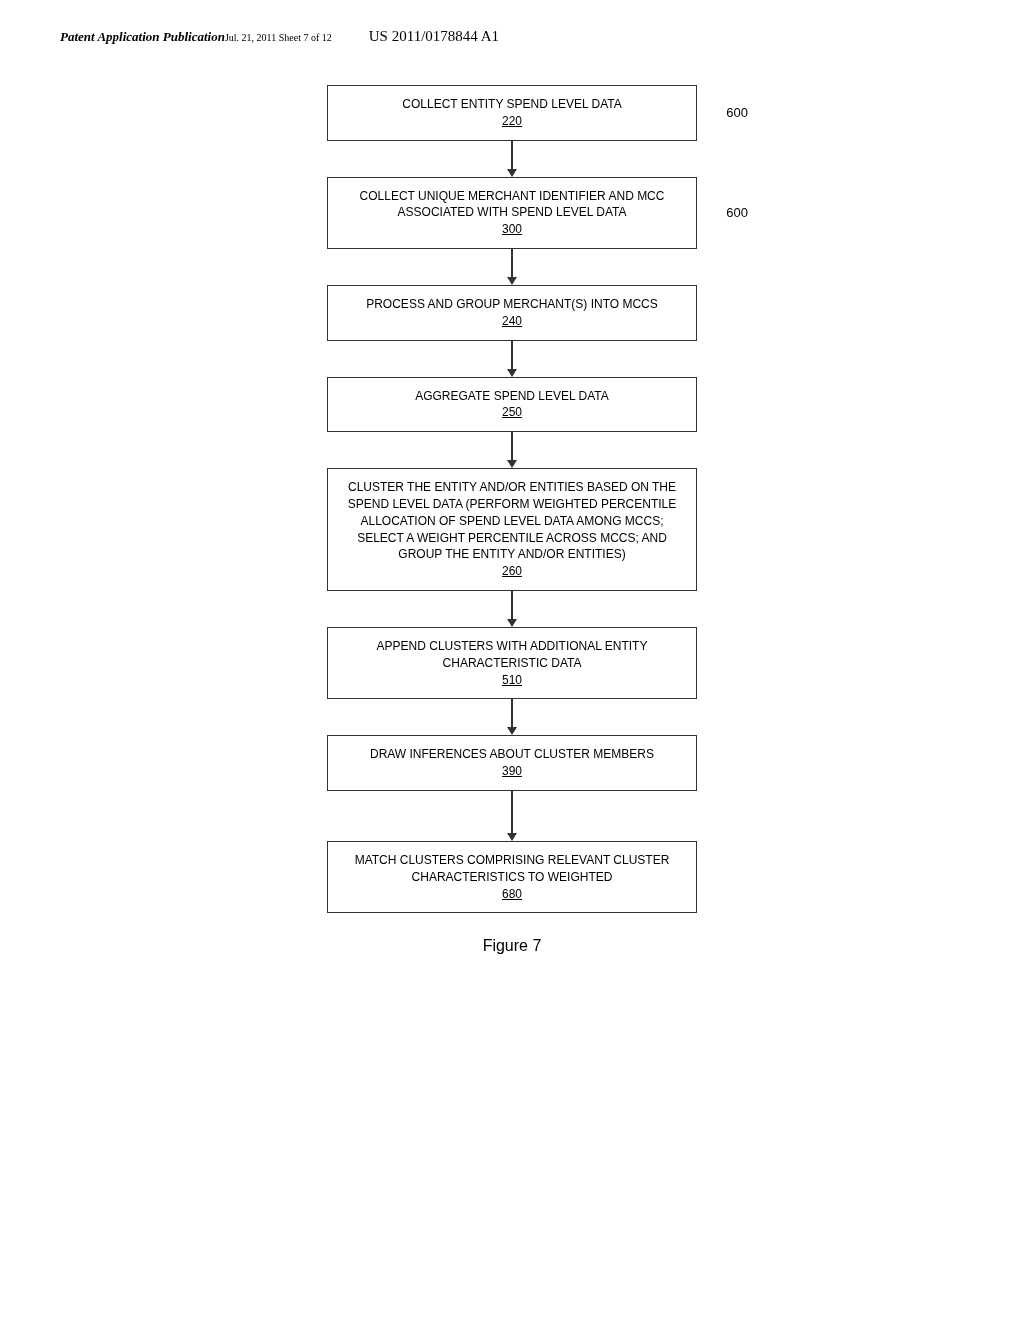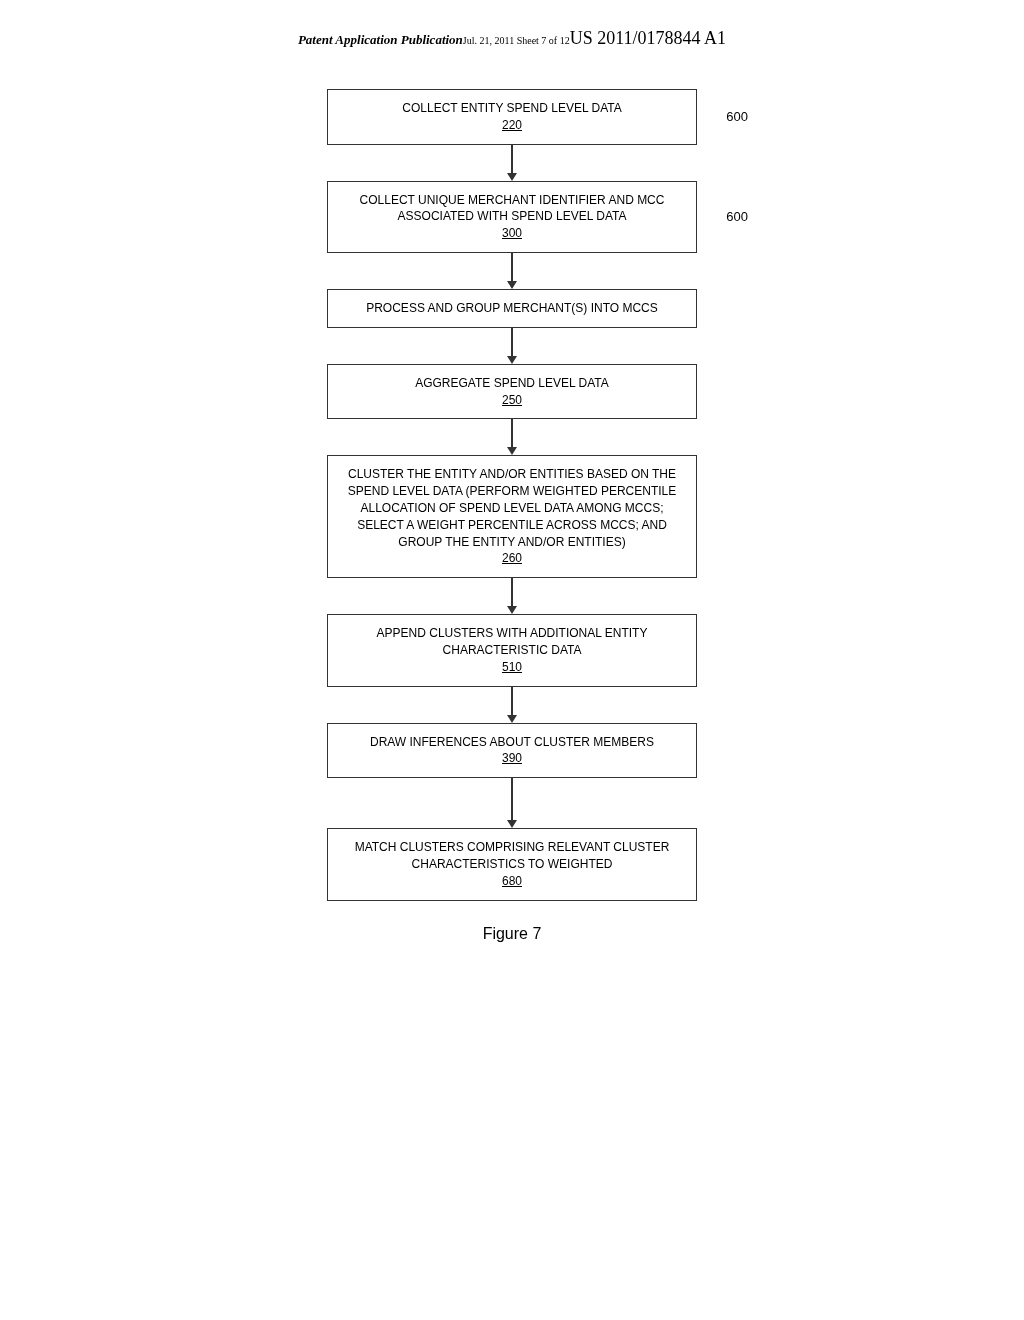--- a/index.html
+++ b/index.html
@@ -8,34 +8,35 @@
       font-family: 'Times New Roman', Times, serif;
       width: 1024px;
       min-height: 1320px;
       position: relative;
       overflow-x: hidden;
     }
 
     
     .header {
       display: flex;
-      justify-content: center;
+      justify-content: flex-start;
       align-items: baseline;
       padding: 28px 60px 0 60px;
       font-size: 13px;
     }
     .header-left {
       font-weight: bold;
       font-style: italic;
     }
     .header-center {
       font-size: 10px;
     }
     .header-right {
-      font-size: 18px;
+      font-size: 15px;
+      margin-left: 37px;
     }
 
     
     .main {
       display: flex;
       flex-direction: column;
       align-items: center;
       padding-top: 40px;
       position: relative;
     }
@@ -127,20 +128,21 @@
       <span style="position:absolute; right:-52px; top:50%; transform:translateY(-50%); font-family:Arial,Helvetica,sans-serif; font-size:13px;">600</span>
     </div>
 
     <div class="arrow">
       <div class="arrow-line"></div>
       <div class="arrow-head"></div>
     </div>
 
     <div class="box">
       <span>PROCESS AND GROUP MERCHANT(S) INTO MCCS</span><br>
+      <span class="ref">240</span>
     </div>
 
     <div class="arrow">
       <div class="arrow-line"></div>
       <div class="arrow-head"></div>
     </div>
 
     <div class="box">
       <span>AGGREGATE SPEND LEVEL DATA</span><br>
       <span class="ref">250</span>

